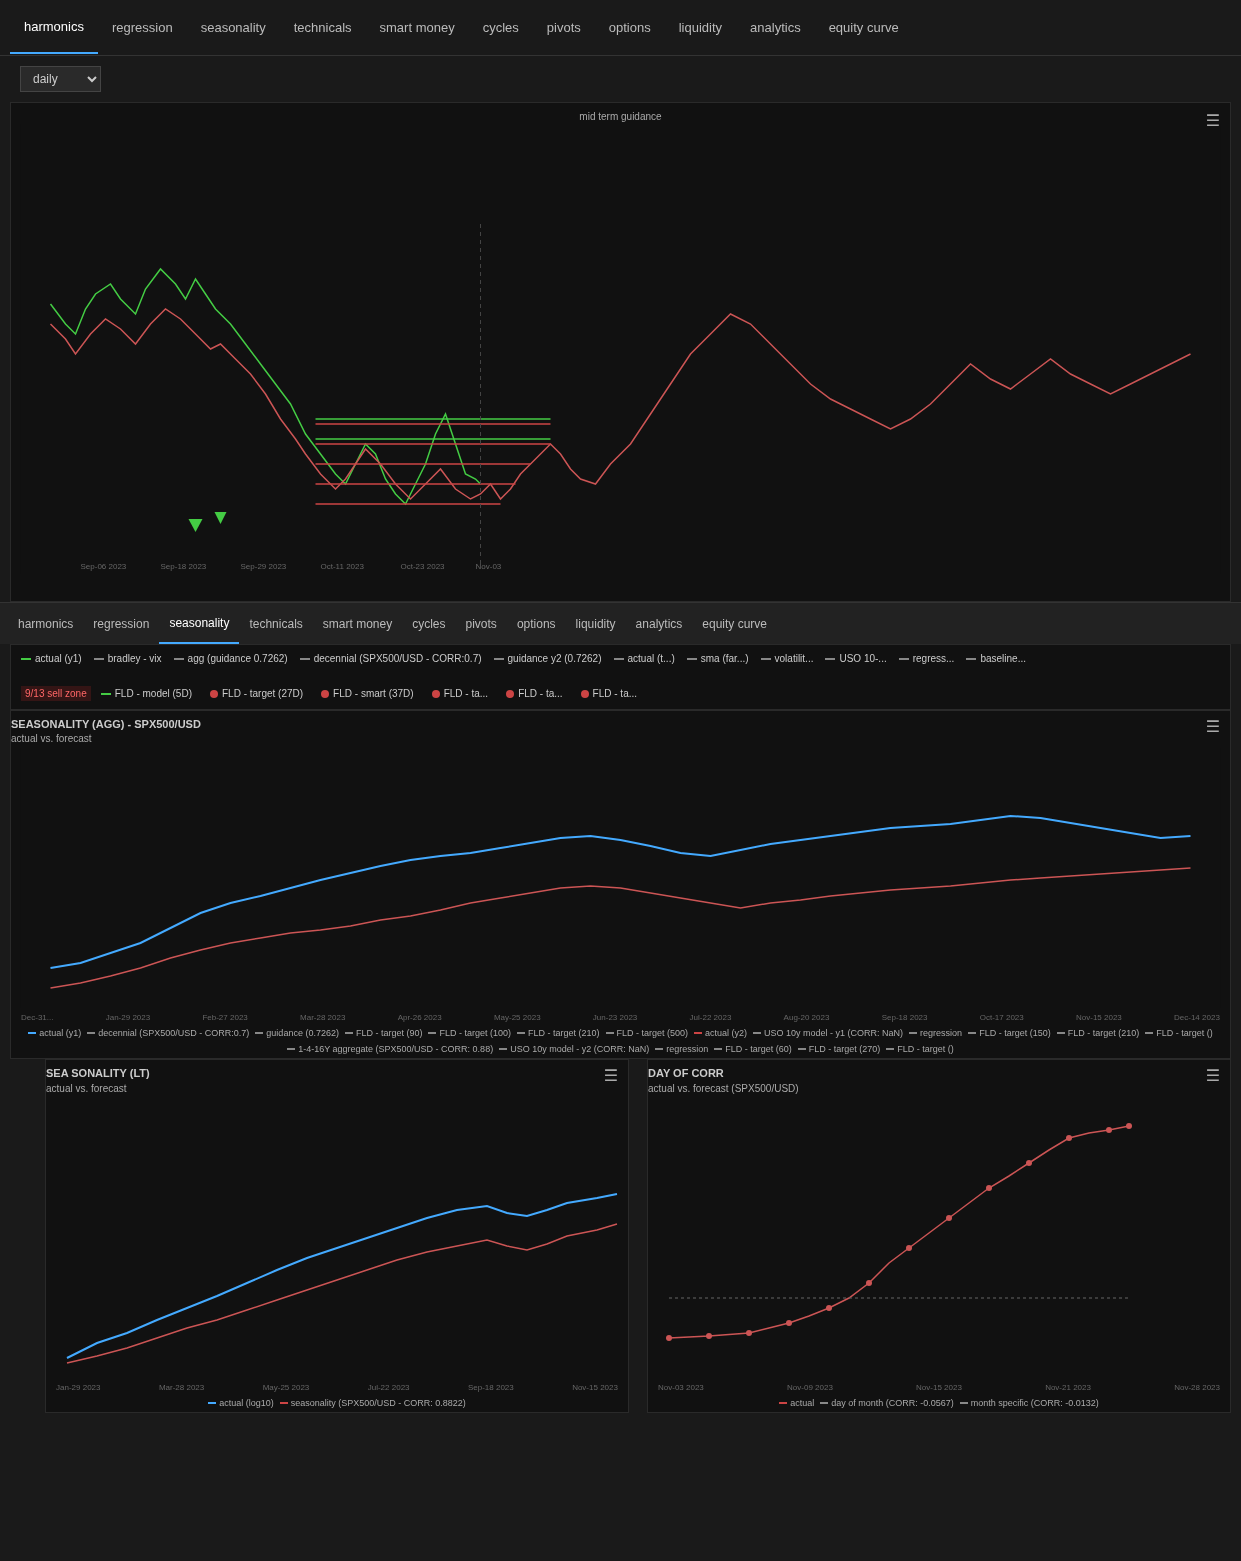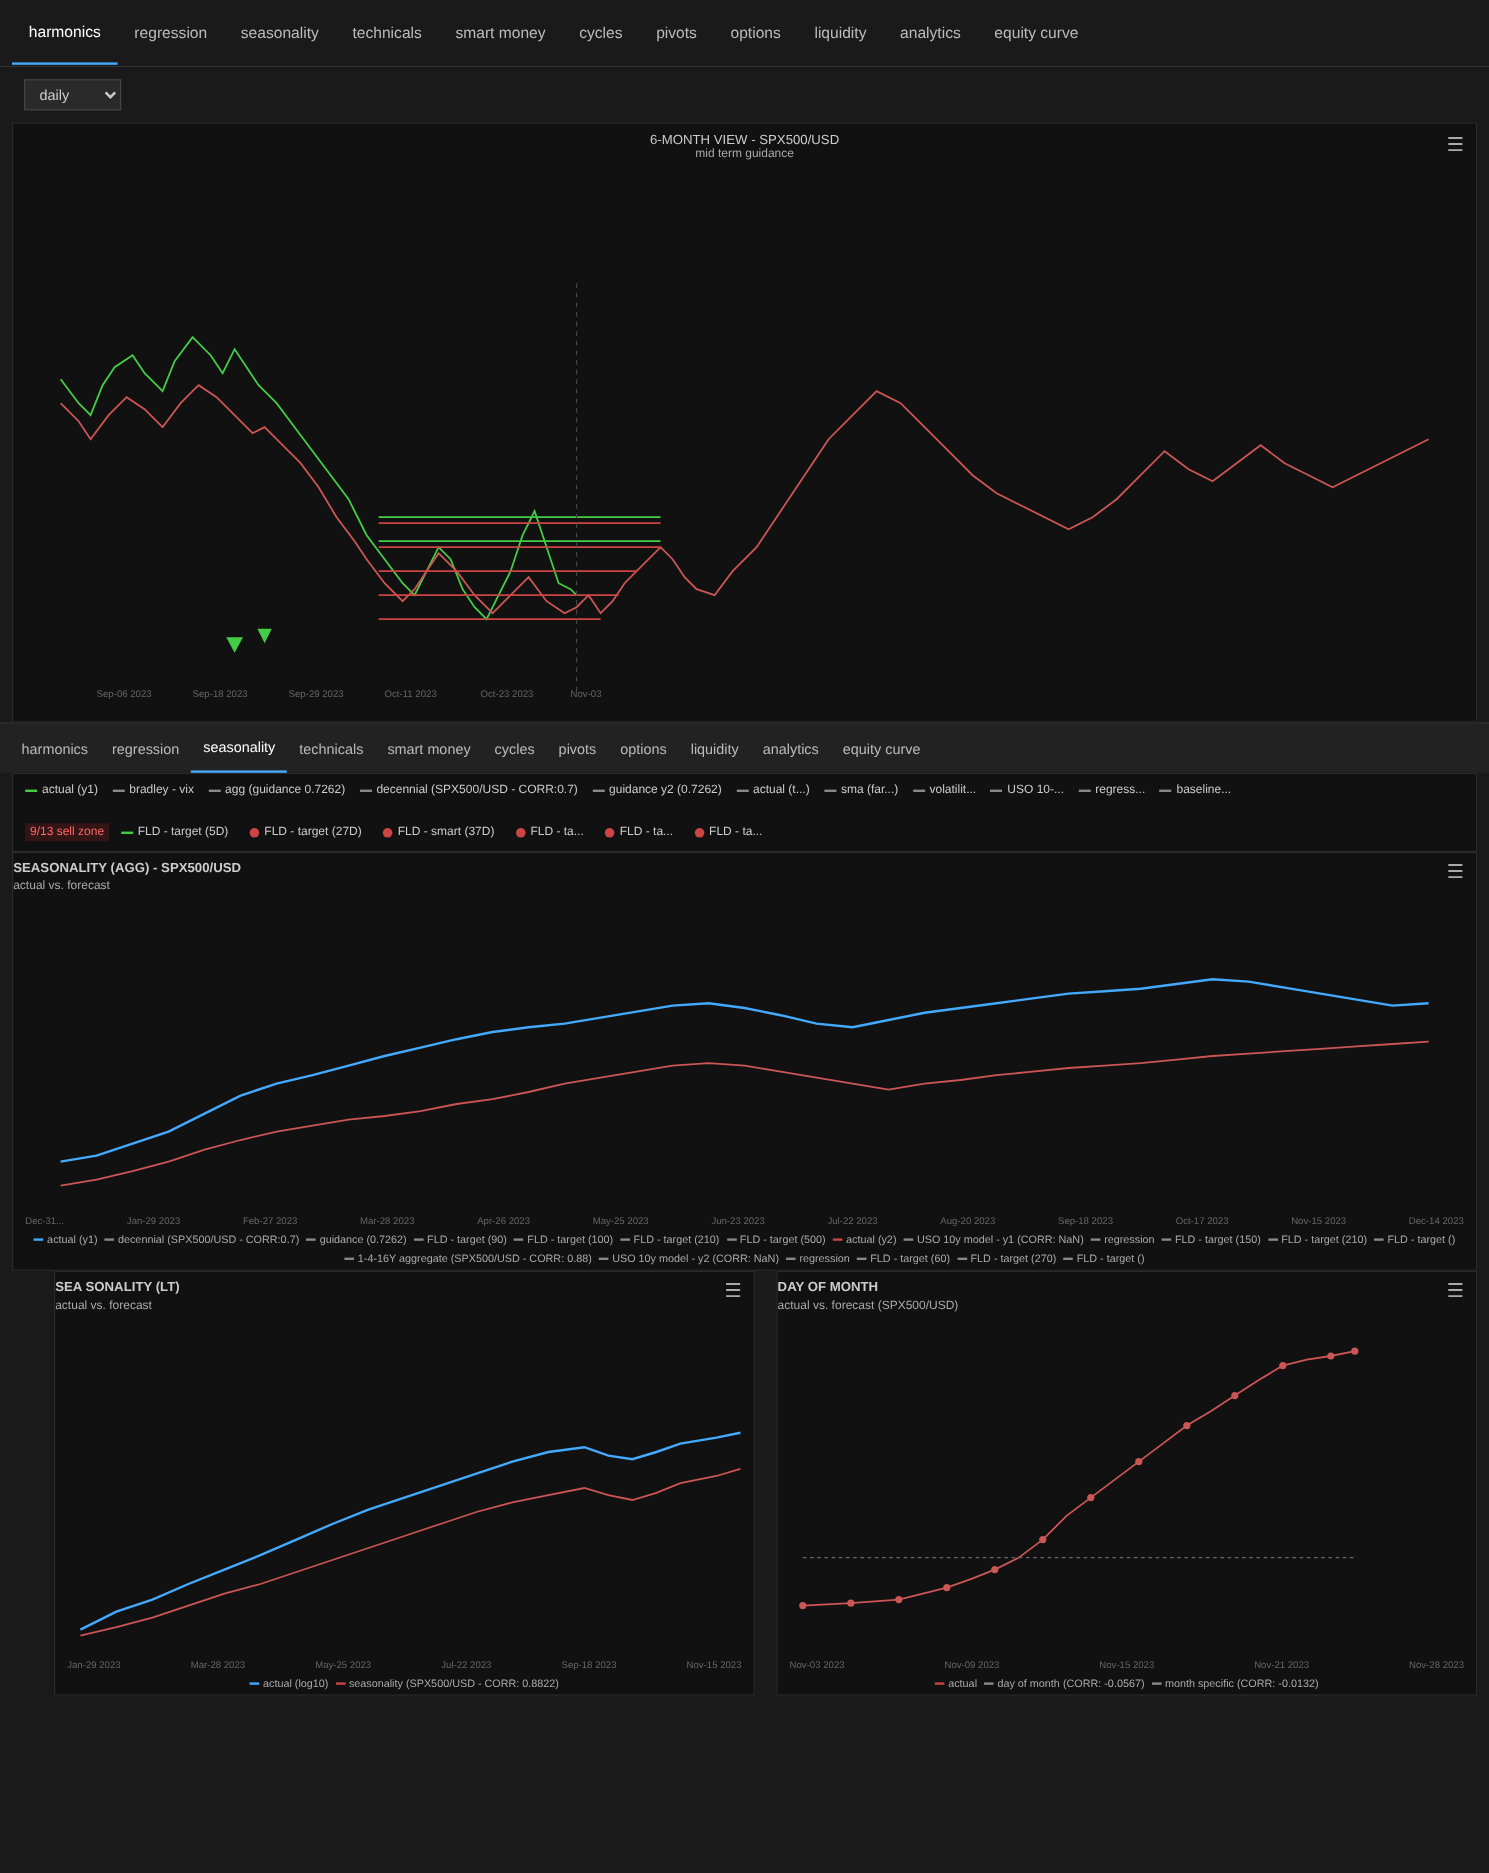--- a/index.html
+++ b/index.html
@@ -206,21 +206,20 @@
 <div class="controls-bar">
   <select>
     <option>daily</option>
     <option>weekly</option>
     <option>monthly</option>
   </select>
 </div>
 
 <div class="main-chart-section" style="height:500px; margin-bottom:0;">
   <div class="chart-title">
-    <div>6-MONTH VIEW - SPX500/USD</div>
     <div class="subtitle">mid term guidance</div>
   </div>
   <div class="menu-icon">☰</div>
   
   
   <svg class="chart-svg-container" viewBox="0 0 1200 450" height="450" xmlns="http://www.w3.org/2000/svg">
     <rect width="1200" height="450" fill="#111"></rect>
 
     <polyline points="
       30,180 45,200 55,210 65,185 75,170 90,160 100,175 115,190 
@@ -324,21 +323,21 @@
     <span>regress...</span>
   </div>
   <div class="legend-item">
     <span class="legend-dot gray"></span>
     <span>baseline...</span>
   </div>
   <div style="width:100%; display:flex; align-items:center; gap:10px; margin-top:18px;">
     <span class="sell-zone">9/13 sell zone</span>
     <div class="legend-item">
       <span class="legend-dot green"></span>
-      <span>FLD - target (5D)</span>
+      <span>FLD - model (5D)</span>
     </div>
     <div class="legend-item">
       <span style="width:8px;height:8px;background:#c44;border-radius:50%;display:inline-block;"></span>
       <span>FLD - target (27D)</span>
     </div>
     <div class="legend-item">
       <span style="width:8px;height:8px;background:#c44;border-radius:50%;display:inline-block;"></span>
       <span>FLD - smart (37D)</span>
     </div>
     <div class="legend-item">
@@ -516,21 +515,21 @@
       </div>
       <div class="panel-legend-item">
         <span class="pl-dot" style="background:#c44;"></span>
         <span>seasonality (SPX500/USD - CORR: 0.8822)</span>
       </div>
     </div>
   </div>
 
   <div class="bottom-chart-panel">
     <div class="panel-title">
-      <div class="main-label">DAY OF MONTH</div>
+      <div class="main-label">DAY OF CORR</div>
       <div>actual vs. forecast (SPX500/USD)</div>
     </div>
     <div class="menu-icon" style="position:absolute;top:6px;right:10px;">☰</div>
     
     <svg viewBox="0 0 580 280" height="280" width="100%" xmlns="http://www.w3.org/2000/svg">
       <rect width="580" height="280" fill="#111"></rect>
 
       <polyline points="
         20,240 60,238 100,235 120,230 140,225 160,218 180,210 
         200,200 220,185 240,165 260,150 280,135 300,120 320,105

